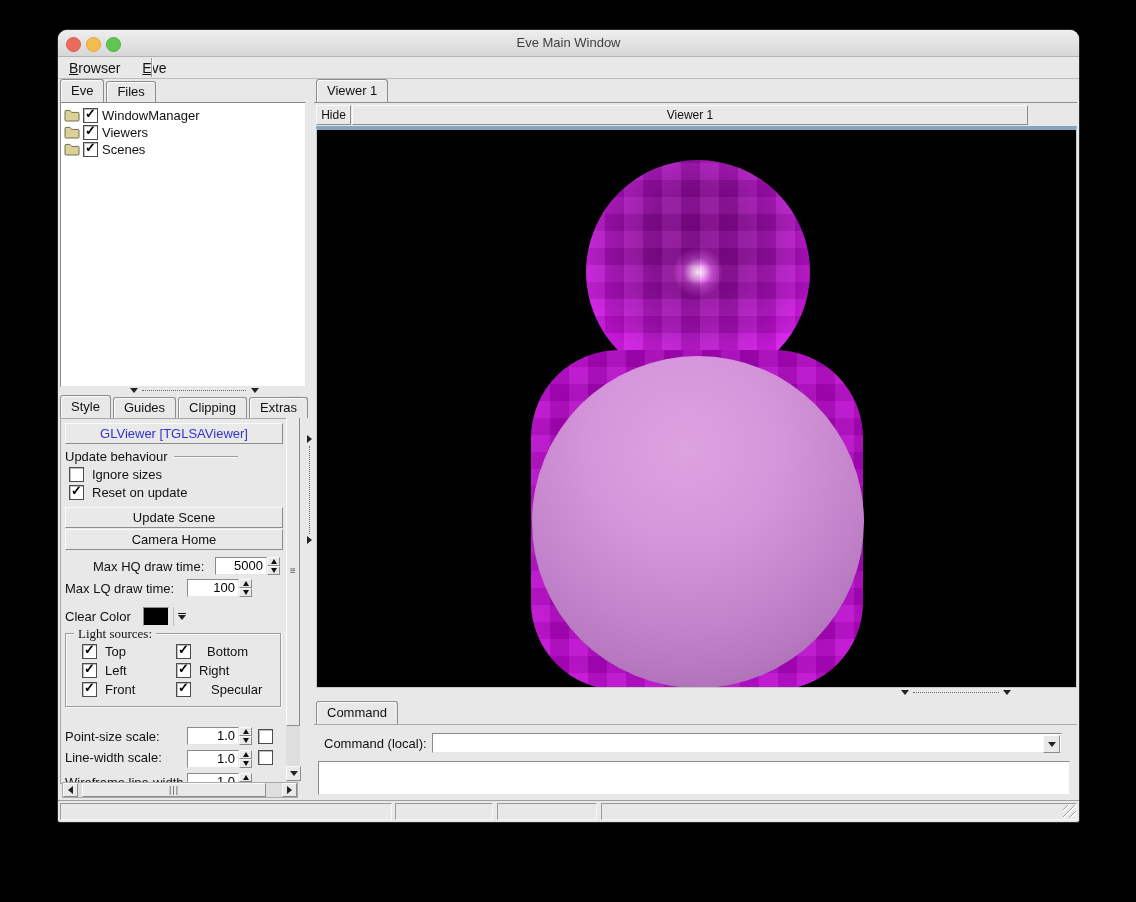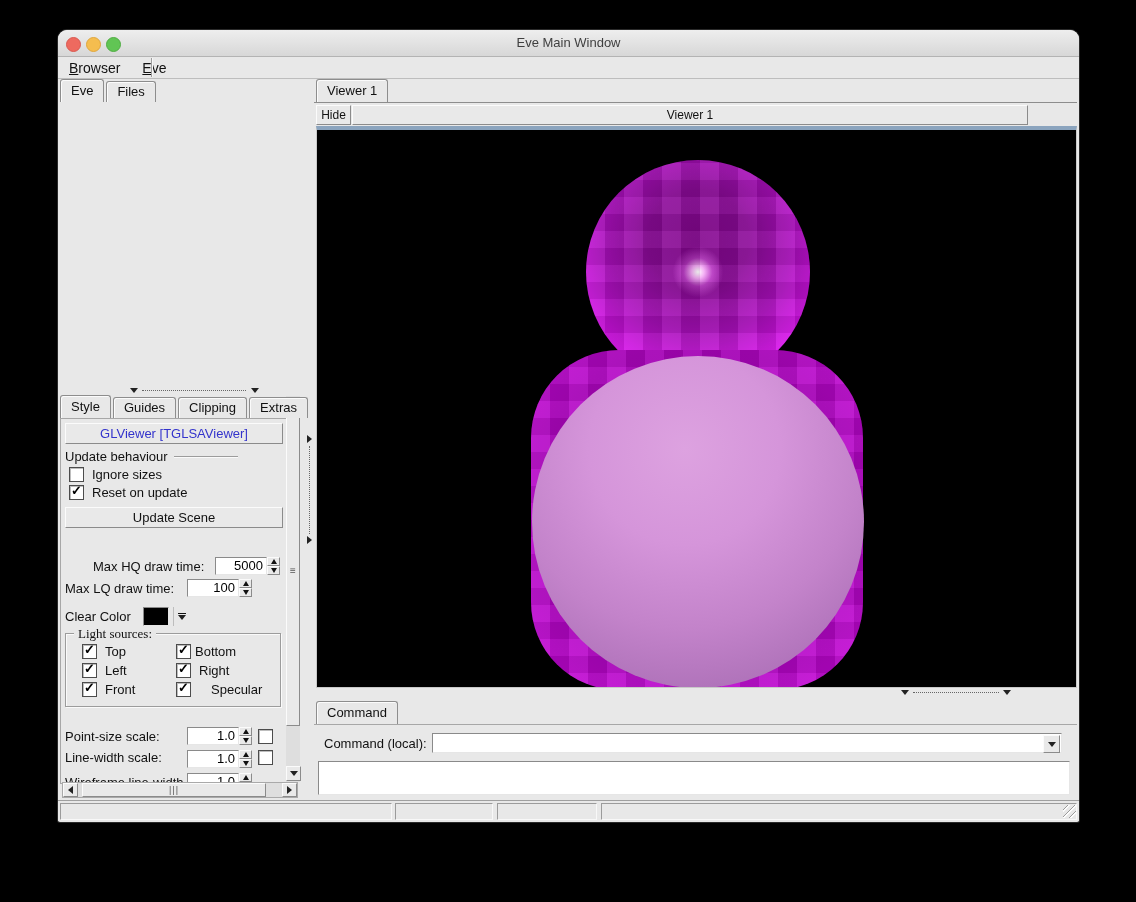--- a/index.html
+++ b/index.html
@@ -93,20 +93,45 @@
   <div class="abs" id="menubar">
     <span class="menu-item">Browser</span>
     <span class="menu-item">Eve</span>
     <div id="menu-div"></div>
   </div>
 
   <div class="abs tabrow" style="left:2px;top:50px;height:22px;">
     <div class="tab active">Eve</div>
     <div class="tab">Files</div>
   </div>
+  <div class="abs sunken" style="left:2px;top:72px;width:244px;height:283px;">
+    <div style="padding:4px 0 0 3px;">
+      <div style="display:flex;align-items:center;height:17px;">
+        <svg width="16" height="13">
+            <path d="M1 4 L1 2.4 Q1 1.4 2 1.4 L6 1.4 L7.6 3.4 L14 3.4 Q15 3.4 15 4.4 L15 11 Q15 12 14 12 L2 12 Q1 12 1 11 Z" fill="#d9d198" stroke="#73704a"></path>
+          </svg>
+        <span class="cb checked" style="margin:0 4px 0 3px;"></span>
+        <span class="lbl">WindowManager</span>
+      </div>
+      <div style="display:flex;align-items:center;height:17px;">
+        <svg width="16" height="13">
+            <path d="M1 4 L1 2.4 Q1 1.4 2 1.4 L6 1.4 L7.6 3.4 L14 3.4 Q15 3.4 15 4.4 L15 11 Q15 12 14 12 L2 12 Q1 12 1 11 Z" fill="#d9d198" stroke="#73704a"></path>
+          </svg>
+        <span class="cb checked" style="margin:0 4px 0 3px;"></span>
+        <span class="lbl">Viewers</span>
+      </div>
+      <div style="display:flex;align-items:center;height:17px;">
+        <svg width="16" height="13">
+            <path d="M1 4 L1 2.4 Q1 1.4 2 1.4 L6 1.4 L7.6 3.4 L14 3.4 Q15 3.4 15 4.4 L15 11 Q15 12 14 12 L2 12 Q1 12 1 11 Z" fill="#d9d198" stroke="#73704a"></path>
+          </svg>
+        <span class="cb checked" style="margin:0 4px 0 3px;"></span>
+        <span class="lbl">Scenes</span>
+      </div>
+    </div>
+  </div>
 
   <div class="abs" style="left:2px;top:357px;width:244px;height:8px;">
     <div class="chev-d abs" style="left:70px;top:1px;"></div>
     <div class="dot-h abs" style="left:82px;right:58px;top:3px;"></div>
     <div class="chev-d abs" style="left:191px;top:1px;"></div>
   </div>
 
   <div class="abs tabrow" style="left:2px;top:366px;height:22px;z-index:2;">
     <div class="tab active">Style</div>
     <div class="tab">Guides</div>
@@ -124,20 +149,21 @@
     <div class="abs" style="left:8px;top:48px;display:flex;align-items:center;gap:8px;">
       <span class="cb"></span>
       <span class="lbl">Ignore sizes</span>
     </div>
     <div class="abs" style="left:8px;top:66px;display:flex;align-items:center;gap:8px;">
       <span class="cb checked"></span>
       <span class="lbl">Reset on update</span>
     </div>
 
     <div class="btn abs" style="left:4px;top:88px;width:216px;height:19px;line-height:19px;">Update Scene</div>
+    <div class="btn abs" style="left:4px;top:110px;width:216px;height:19px;line-height:19px;">Camera Home</div>
 
     <div class="abs" style="left:4px;top:138px;display:flex;align-items:center;margin-left:28px;">
       <span class="lbl" style="width:122px;">Max HQ draw time:</span>
       <span class="spin">
         <span class="val">5000</span>
         <span class="sb">
             <div>
               <i class="tu"></i>
             </div>
             <div>
@@ -171,21 +197,21 @@
           </span>
       </span>
     </div>
 
     <div class="group abs" style="left:4px;top:214px;width:214px;height:72px;">
       <span class="gtitle">Light sources:</span>
       <div style="position:absolute;left:16px;top:10px;display:flex;align-items:center;gap:8px;">
         <span class="cb checked"></span>
         <span class="lbl">Top</span>
       </div>
-      <div style="position:absolute;left:110px;top:10px;display:flex;align-items:flex-end;gap:4px;">
+      <div style="position:absolute;left:110px;top:10px;display:flex;align-items:flex-end;gap:16px;">
         <span class="cb checked"></span>
         <span class="lbl">Bottom</span>
       </div>
       <div style="position:absolute;left:16px;top:29px;display:flex;align-items:center;gap:8px;">
         <span class="cb checked"></span>
         <span class="lbl">Left</span>
       </div>
       <div style="position:absolute;left:110px;top:29px;display:flex;align-items:center;gap:8px;">
         <span class="cb checked"></span>
         <span class="lbl">Right</span>

